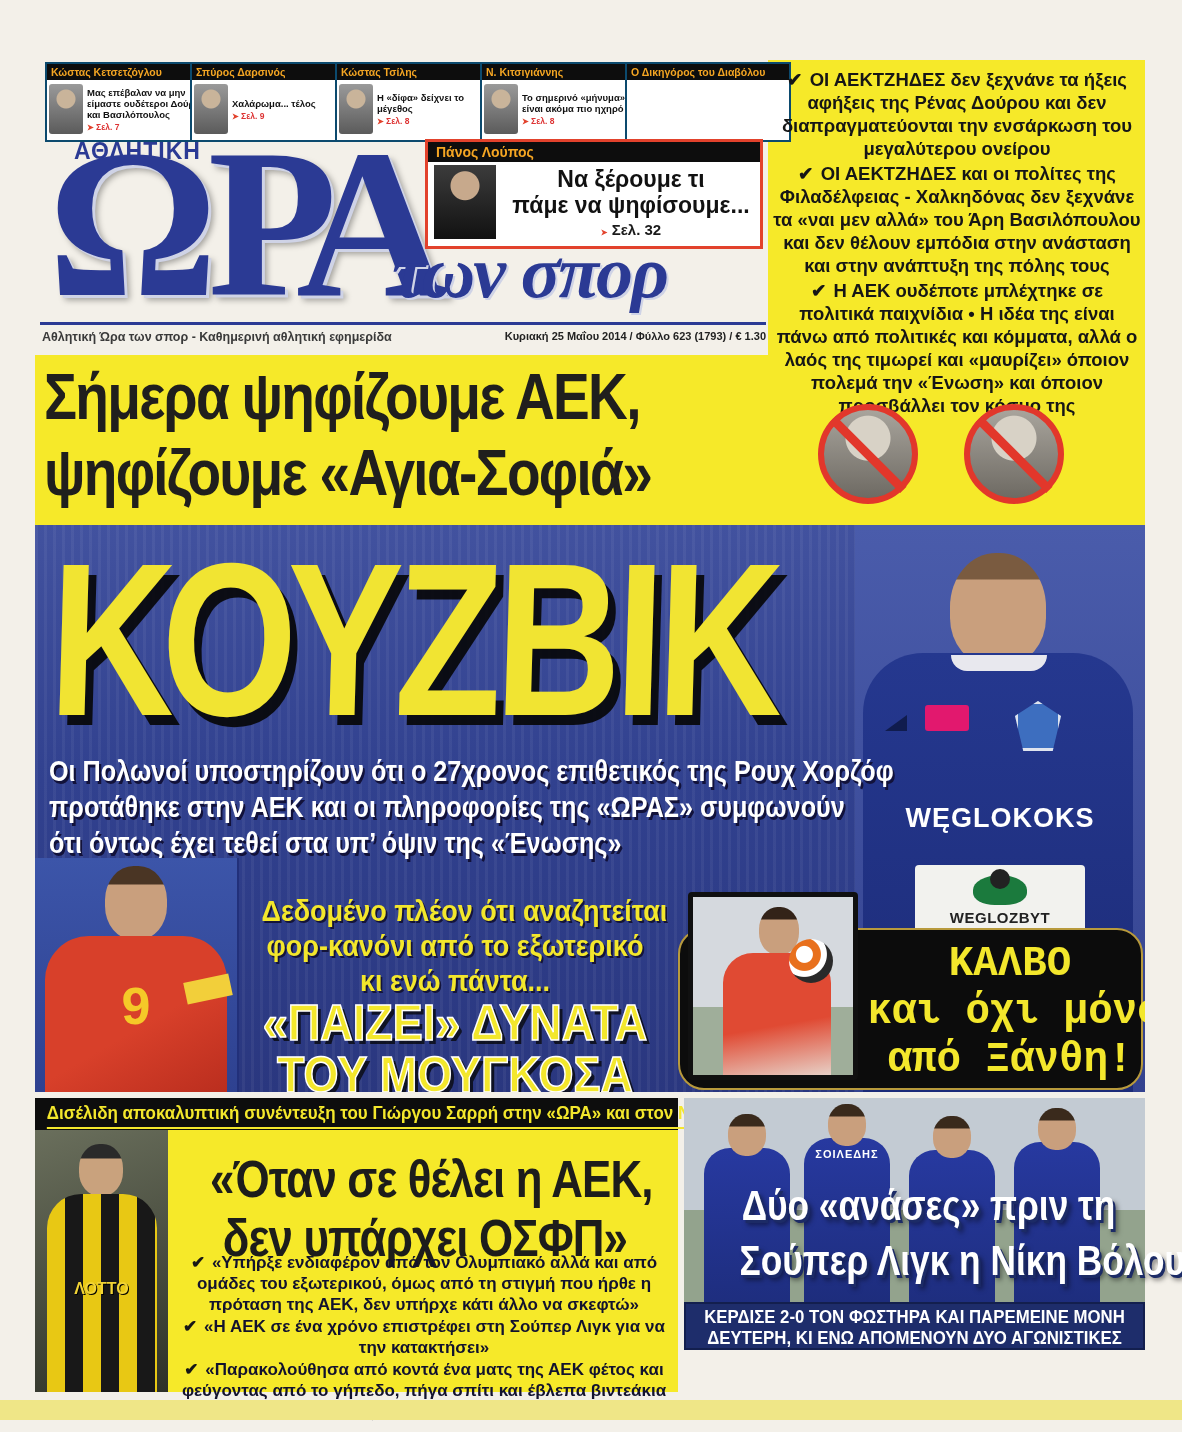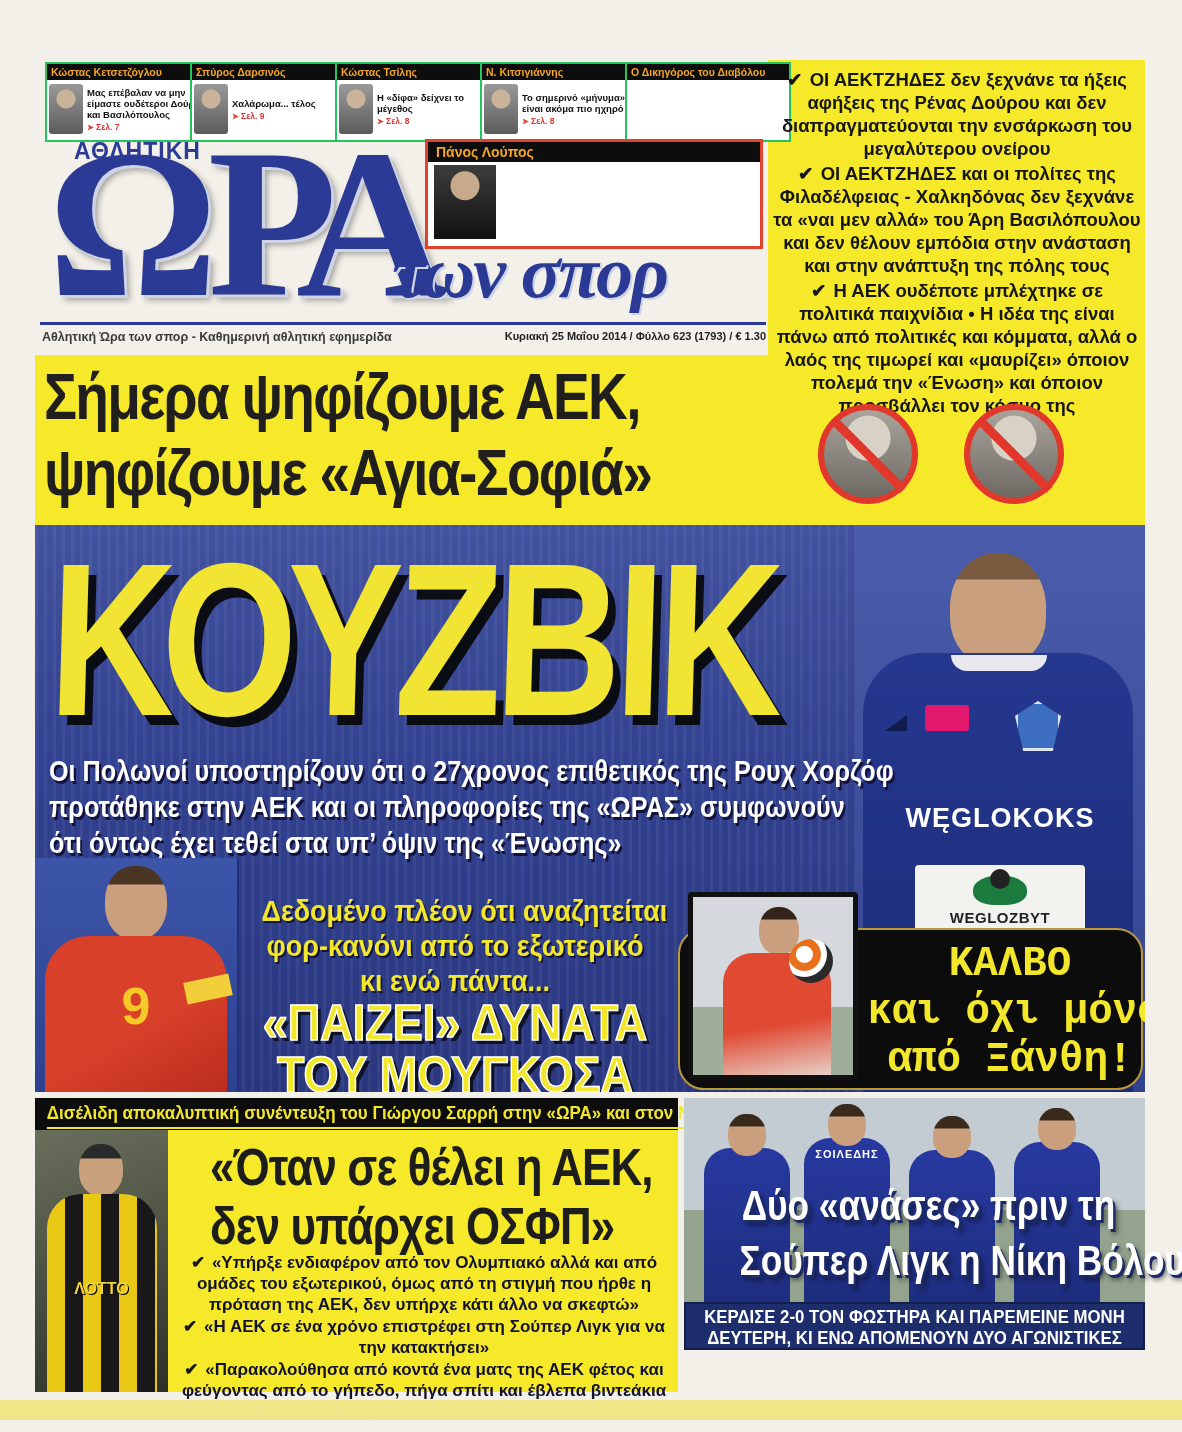--- a/index.html
+++ b/index.html
@@ -1,20 +1,20 @@
 <!DOCTYPE html>
 <html><head>
 <meta charset="utf-8">
 <style>
   html,body{margin:0;padding:0;background:#e8e4dc;}
   .page{position:relative;width:1182px;height:1432px;margin:0 auto;background:#f3f0e9;
         font-family:"Liberation Sans",sans-serif;overflow:hidden;}
 
   
-  .col-box{position:absolute;top:62px;width:166px;height:80px;border:2px solid #22c55e;background:#fff;box-sizing:border-box;}
+  .col-box{position:absolute;top:62px;width:166px;height:80px;border:2px solid #0c4a6e;background:#fff;box-sizing:border-box;}
   .col-head{background:#0d0d0d;color:#f5a623;font-size:10.5px;font-weight:bold;padding:2px 4px;white-space:nowrap;overflow:hidden;}
   .col-body{display:flex;align-items:center;height:58px;}
   .mugshot{width:34px;height:50px;margin:2px;flex:none;border-radius:3px;
            background:radial-gradient(circle at 50% 30%,#c9b49a 0 9px,transparent 10px),linear-gradient(#9a9a9a,#5b5b5b);}
   .col-texts{flex:1;padding:0 2px;}
   .col-text{font-size:9.5px;font-weight:bold;color:#111;line-height:11px;}
   .col-page{font-size:8.5px;font-weight:bold;color:#d33;margin-top:2px;}
   .red-arrow{color:#e2422c;font-size:8px;}
 
   
@@ -128,21 +128,21 @@
                    border-bottom:2px solid #f3e72c;padding-bottom:3px;white-space:nowrap;transform:scaleX(.97);}
   .int-panel{position:absolute;left:35px;top:1130px;width:643px;height:262px;background:#f6e929;}
   .photo-aek{position:absolute;left:0;top:0;width:133px;height:262px;overflow:hidden;
              background:linear-gradient(160deg,#6a6f5c,#2e3128);}
   .aek-head{position:absolute;left:44px;top:14px;width:44px;height:52px;border-radius:46%;
             background:linear-gradient(#2a2a2a 0 14px,#c9a27d 15px);}
   .aek-torso{position:absolute;left:12px;top:64px;width:110px;height:200px;border-radius:34px 34px 0 0;
              background:repeating-linear-gradient(90deg,#e8c814 0 18px,#181818 18px 36px);}
   .aek-sponsor{position:absolute;left:0;top:150px;width:133px;text-align:center;font-size:16px;font-weight:bold;color:#f2d435;
                text-shadow:1px 1px 0 #000;}
-  .int-headline{position:absolute;left:140px;top:8px;width:500px;text-align:left;}
+  .int-headline{position:absolute;left:140px;top:20px;width:500px;text-align:center;}
   .int-line{font-size:51px;font-weight:bold;color:#1d1d1b;line-height:59px;white-space:nowrap;
             transform:scaleX(.86);transform-origin:center;letter-spacing:-1px;}
   .int-bullets{position:absolute;left:138px;top:122px;width:502px;text-align:center;color:#12122e;}
   .int-bullets p{margin:0 0 1px;font-size:17px;font-weight:bold;line-height:21px;}
 
   
   .niki-photo{position:absolute;left:684px;top:1098px;width:461px;height:204px;overflow:hidden;
               background:linear-gradient(#c3cbd3 0 55%,#93a38d 55%);}
   .np-player{position:absolute;width:86px;height:190px;border-radius:26px 26px 0 0;
              background:linear-gradient(#2739a0,#1c2b77);}
@@ -221,20 +221,25 @@
   <div class="masthead-title">ΩΡΑ</div>
   <div class="masthead-script">των σπορ</div>
   <div class="masthead-rule"></div>
   <div class="tagline">Αθλητική Ώρα των σπορ - Καθημερινή αθλητική εφημερίδα</div>
   <div class="dateline">Κυριακή 25 Μαΐου 2014 / Φύλλο 623 (1793) / € 1.30</div>
 
   <div class="loupos">
     <div class="loupos-head">Πάνος Λούπος</div>
     <div class="loupos-body">
       <div class="loupos-photo"></div>
+      <div class="loupos-texts">
+        <div class="loupos-text">Να ξέρουμε τι</div>
+        <div class="loupos-text">πάμε να ψηφίσουμε...</div>
+        <div class="loupos-page"><span class="red-arrow">➤</span> <span>Σελ. 32</span></div>
+      </div>
     </div>
   </div>
 
   <div class="vote-line vote-1">Σήμερα ψηφίζουμε ΑΕΚ,</div>
   <div class="vote-line vote-2">ψηφίζουμε «Αγια-Σοφιά»</div>
   <div class="no-photo" style="left:818px;top:404px;"></div>
   <div class="no-photo" style="left:964px;top:404px;"></div>
 
   <section class="blue-panel">
 

